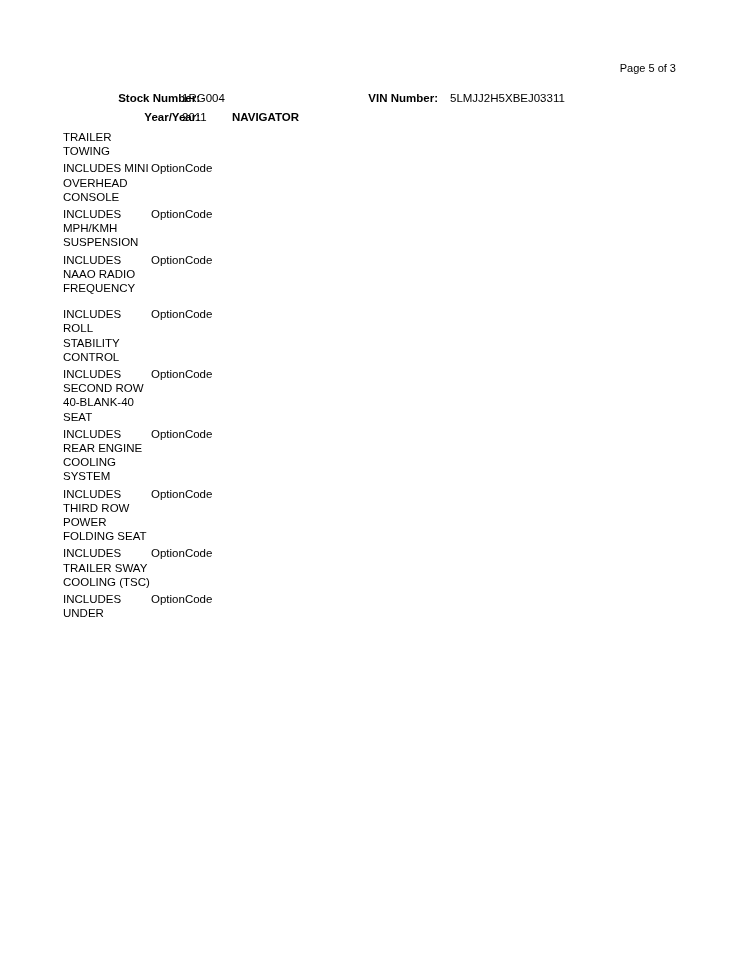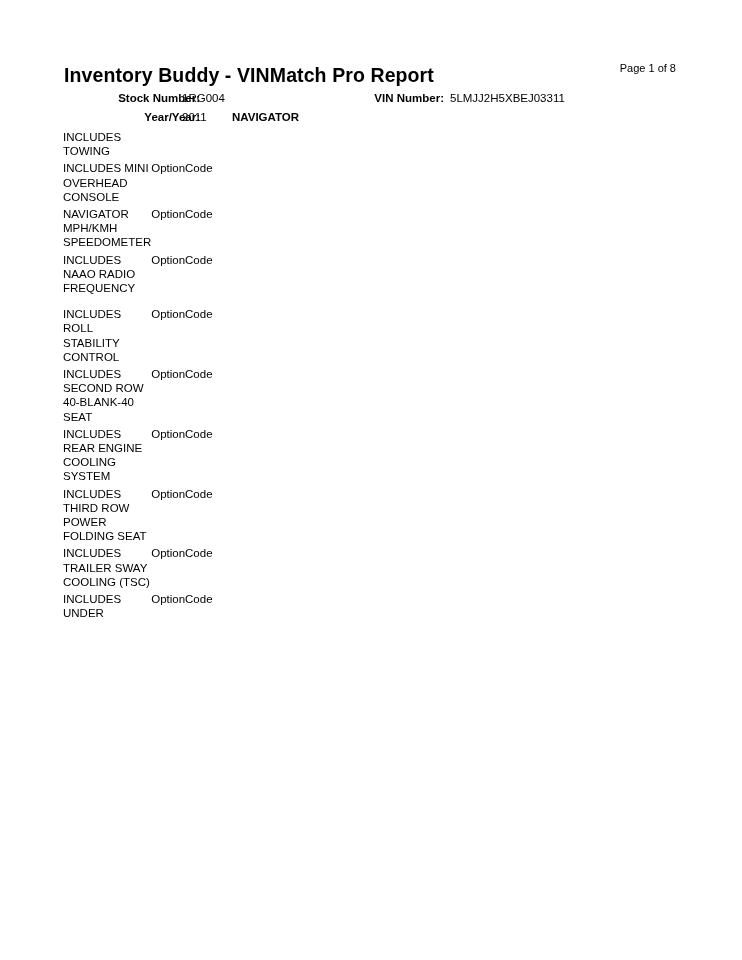--- a/index.html
+++ b/index.html
@@ -55,21 +55,21 @@
     font-weight: bold;
     white-space: nowrap;
     text-align: right;
   }
   .meta-value {
     position: absolute;
     white-space: nowrap;
   }
   .lbl-stock { left: 24px; width: 112px; }
   .val-stock { left: 118px; }
-  .lbl-vin   { left: 256px; width: 124px; }
+  .lbl-vin   { left: 250px; width: 124px; }
   .val-vin   { left: 386px; }
   .lbl-year  { left: 24px; width: 112px; }
   .val-year  { left: 118px; }
   .val-model { left: 168px; font-weight: bold; }
 
   .options-table {
     position: absolute;
     left: 63px;
     top: 130px;
     width: 600px;
@@ -92,62 +92,61 @@
   .opt-rest {
     width: auto;
   }
   .row-spacer td { height: 3px; line-height: 3px; font-size: 0; }
 </style>
 </head>
 <body>
 
 <div class="page">
 
-  <div class="page-number">Page 1 of 8</div>
-
-  <div class="report-title">Inventory Buddy - VINMatch Pro Report</div>
+  <div class="page-number">Page 5 of 3</div>
+
 
   <div class="meta">
     <div class="meta-row">
       <span class="meta-label lbl-stock">Stock Number:</span>
       <span class="meta-value val-stock">1RG004</span>
       <span class="meta-label lbl-vin">VIN Number:</span>
       <span class="meta-value val-vin">5LMJJ2H5XBEJ03311</span>
     </div>
     <div class="meta-row">
       <span class="meta-label lbl-year">Year/Year:</span>
       <span class="meta-value val-year">2011</span>
       <span class="meta-value val-model">NAVIGATOR</span>
     </div>
   </div>
 
   <table class="options-table">
     <tbody>
       <tr>
-        <td class="opt-desc">INCLUDES TOWING</td>
+        <td class="opt-desc">TRAILER TOWING</td>
         <td class="opt-type"></td>
         <td class="opt-rest"></td>
       </tr>
       <tr class="row-spacer">
           <td></td>
           <td></td>
           <td></td>
         </tr>
       <tr>
         <td class="opt-desc">INCLUDES MINI OVERHEAD CONSOLE</td>
         <td class="opt-type">OptionCode</td>
         <td class="opt-rest"></td>
       </tr>
       <tr class="row-spacer">
           <td></td>
           <td></td>
           <td></td>
         </tr>
       <tr>
-        <td class="opt-desc">NAVIGATOR MPH/KMH SPEEDOMETER</td>
+        <td class="opt-desc">INCLUDES MPH/KMH SUSPENSION</td>
         <td class="opt-type">OptionCode</td>
         <td class="opt-rest"></td>
       </tr>
       <tr class="row-spacer">
           <td></td>
           <td></td>
           <td></td>
         </tr>
       <tr>
         <td class="opt-desc">INCLUDES NAAO RADIO FREQUENCY</td>

